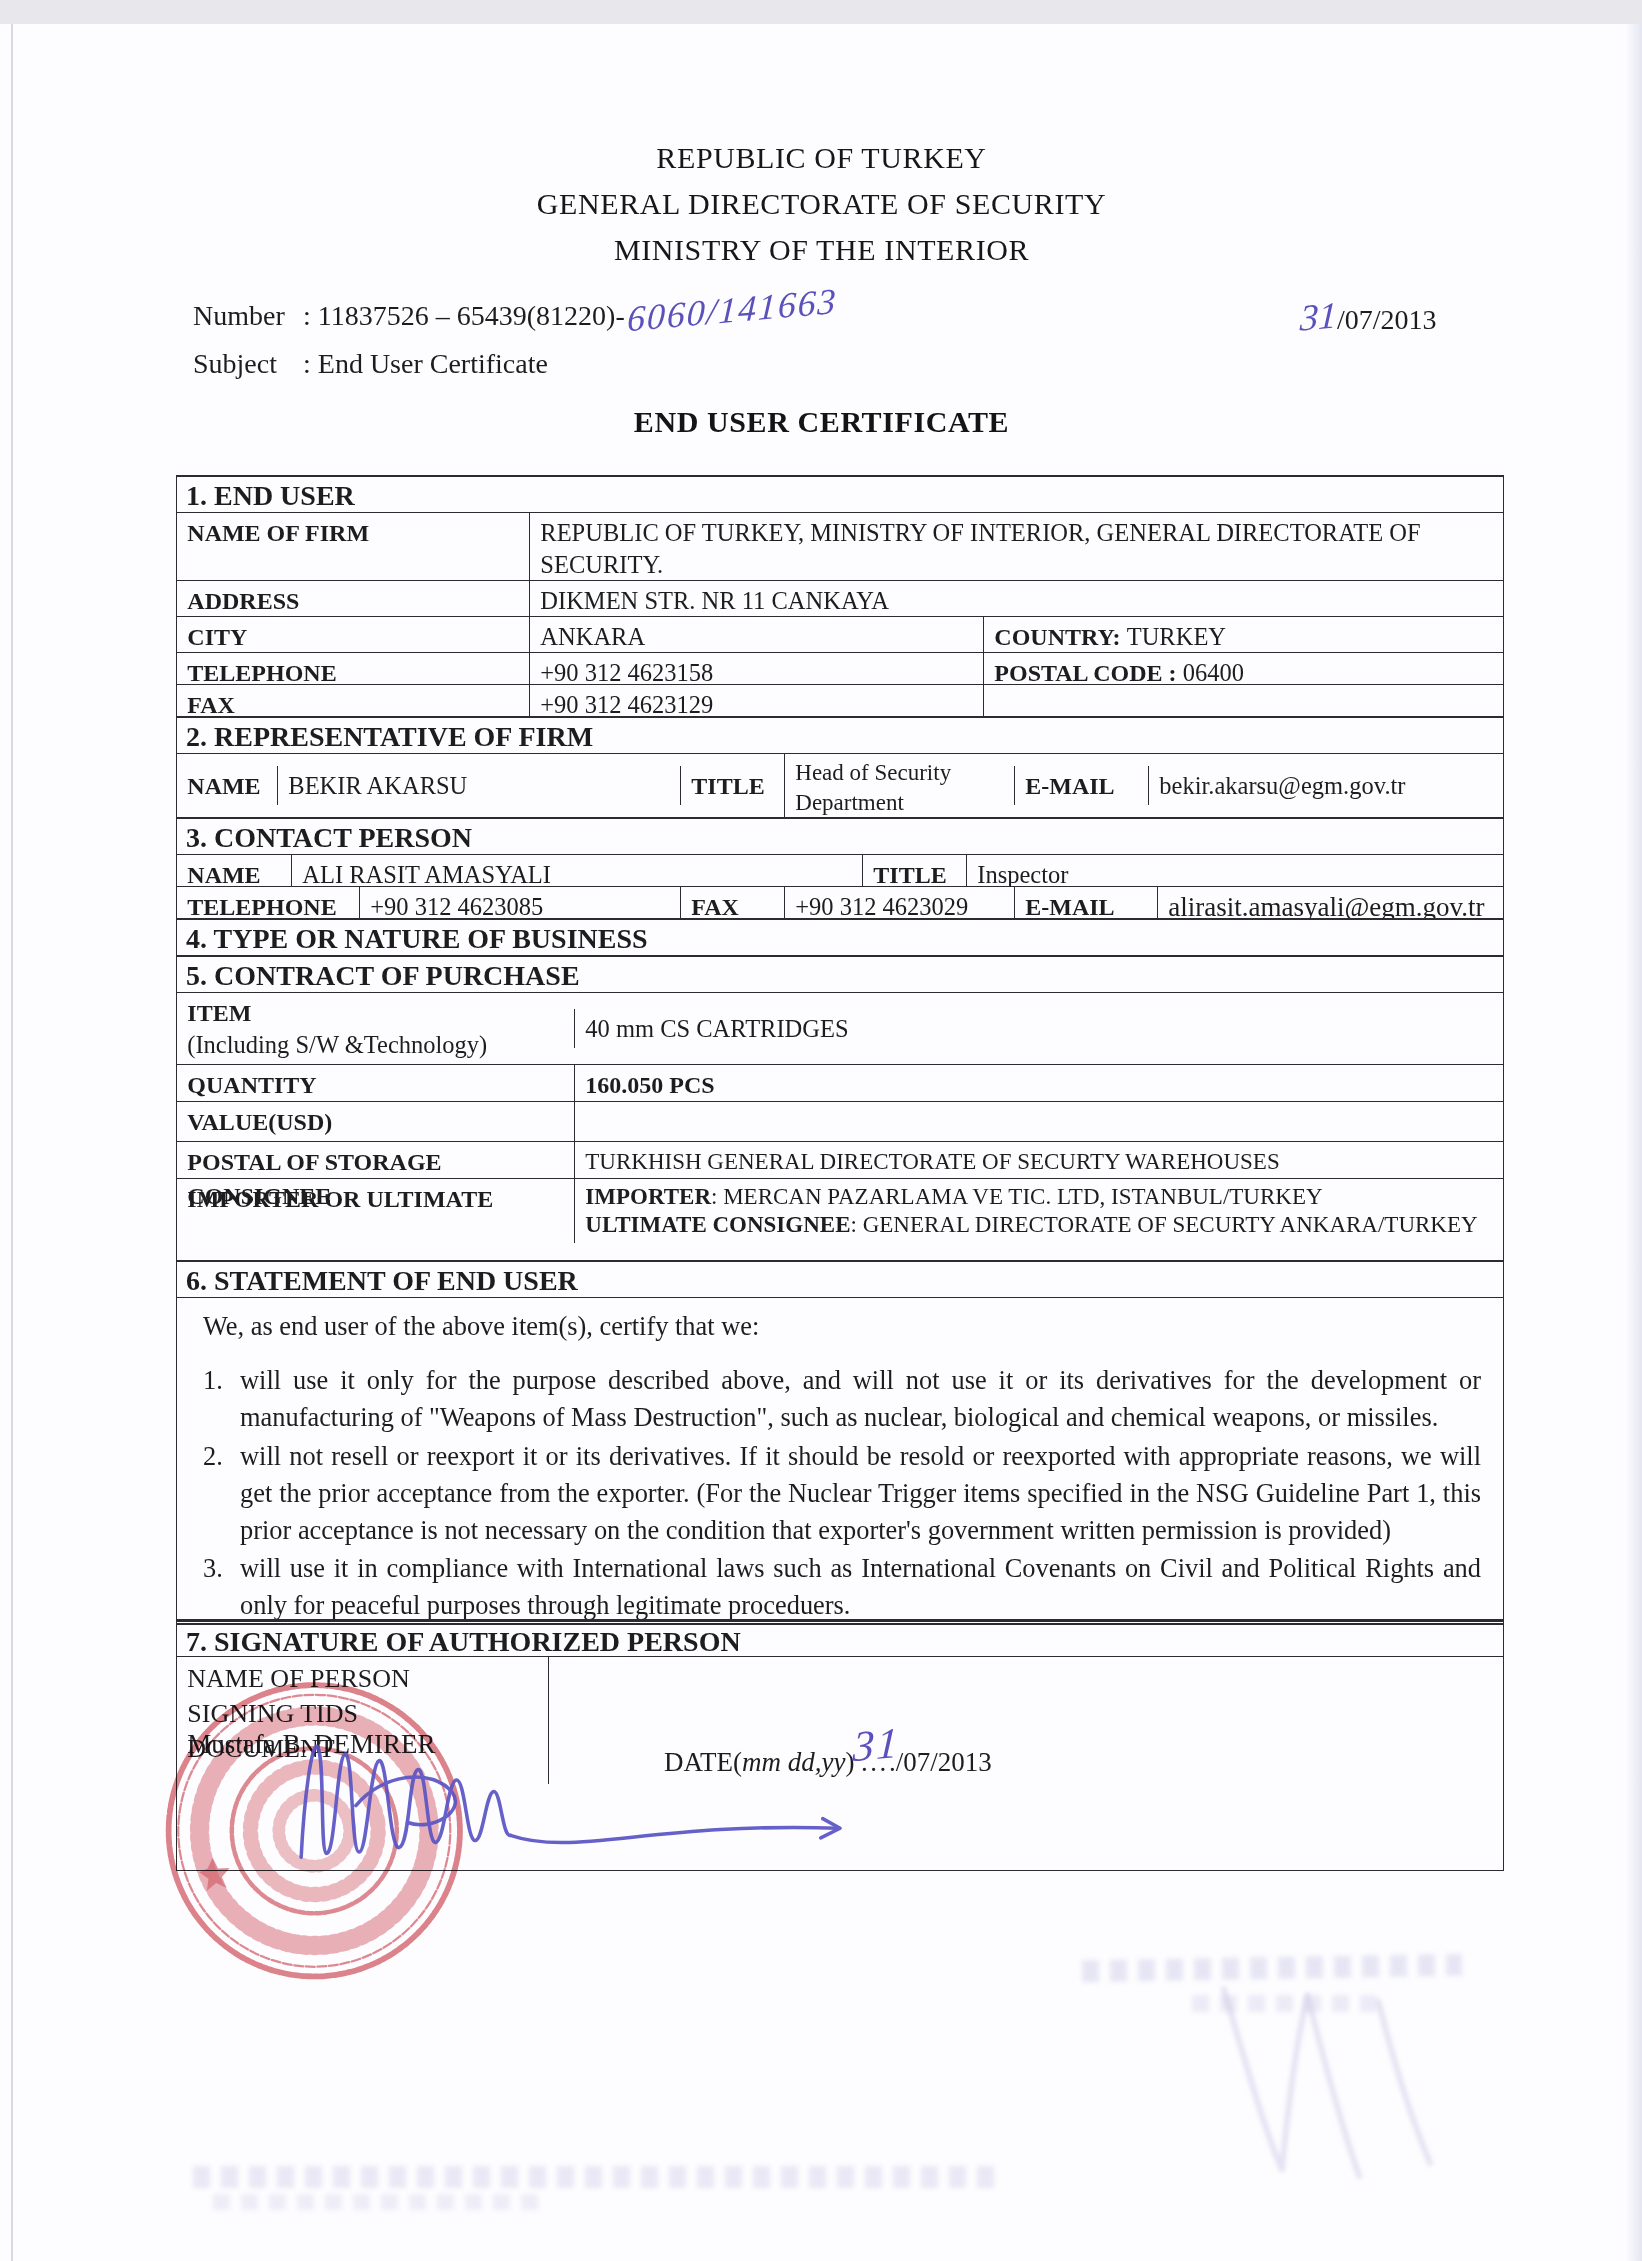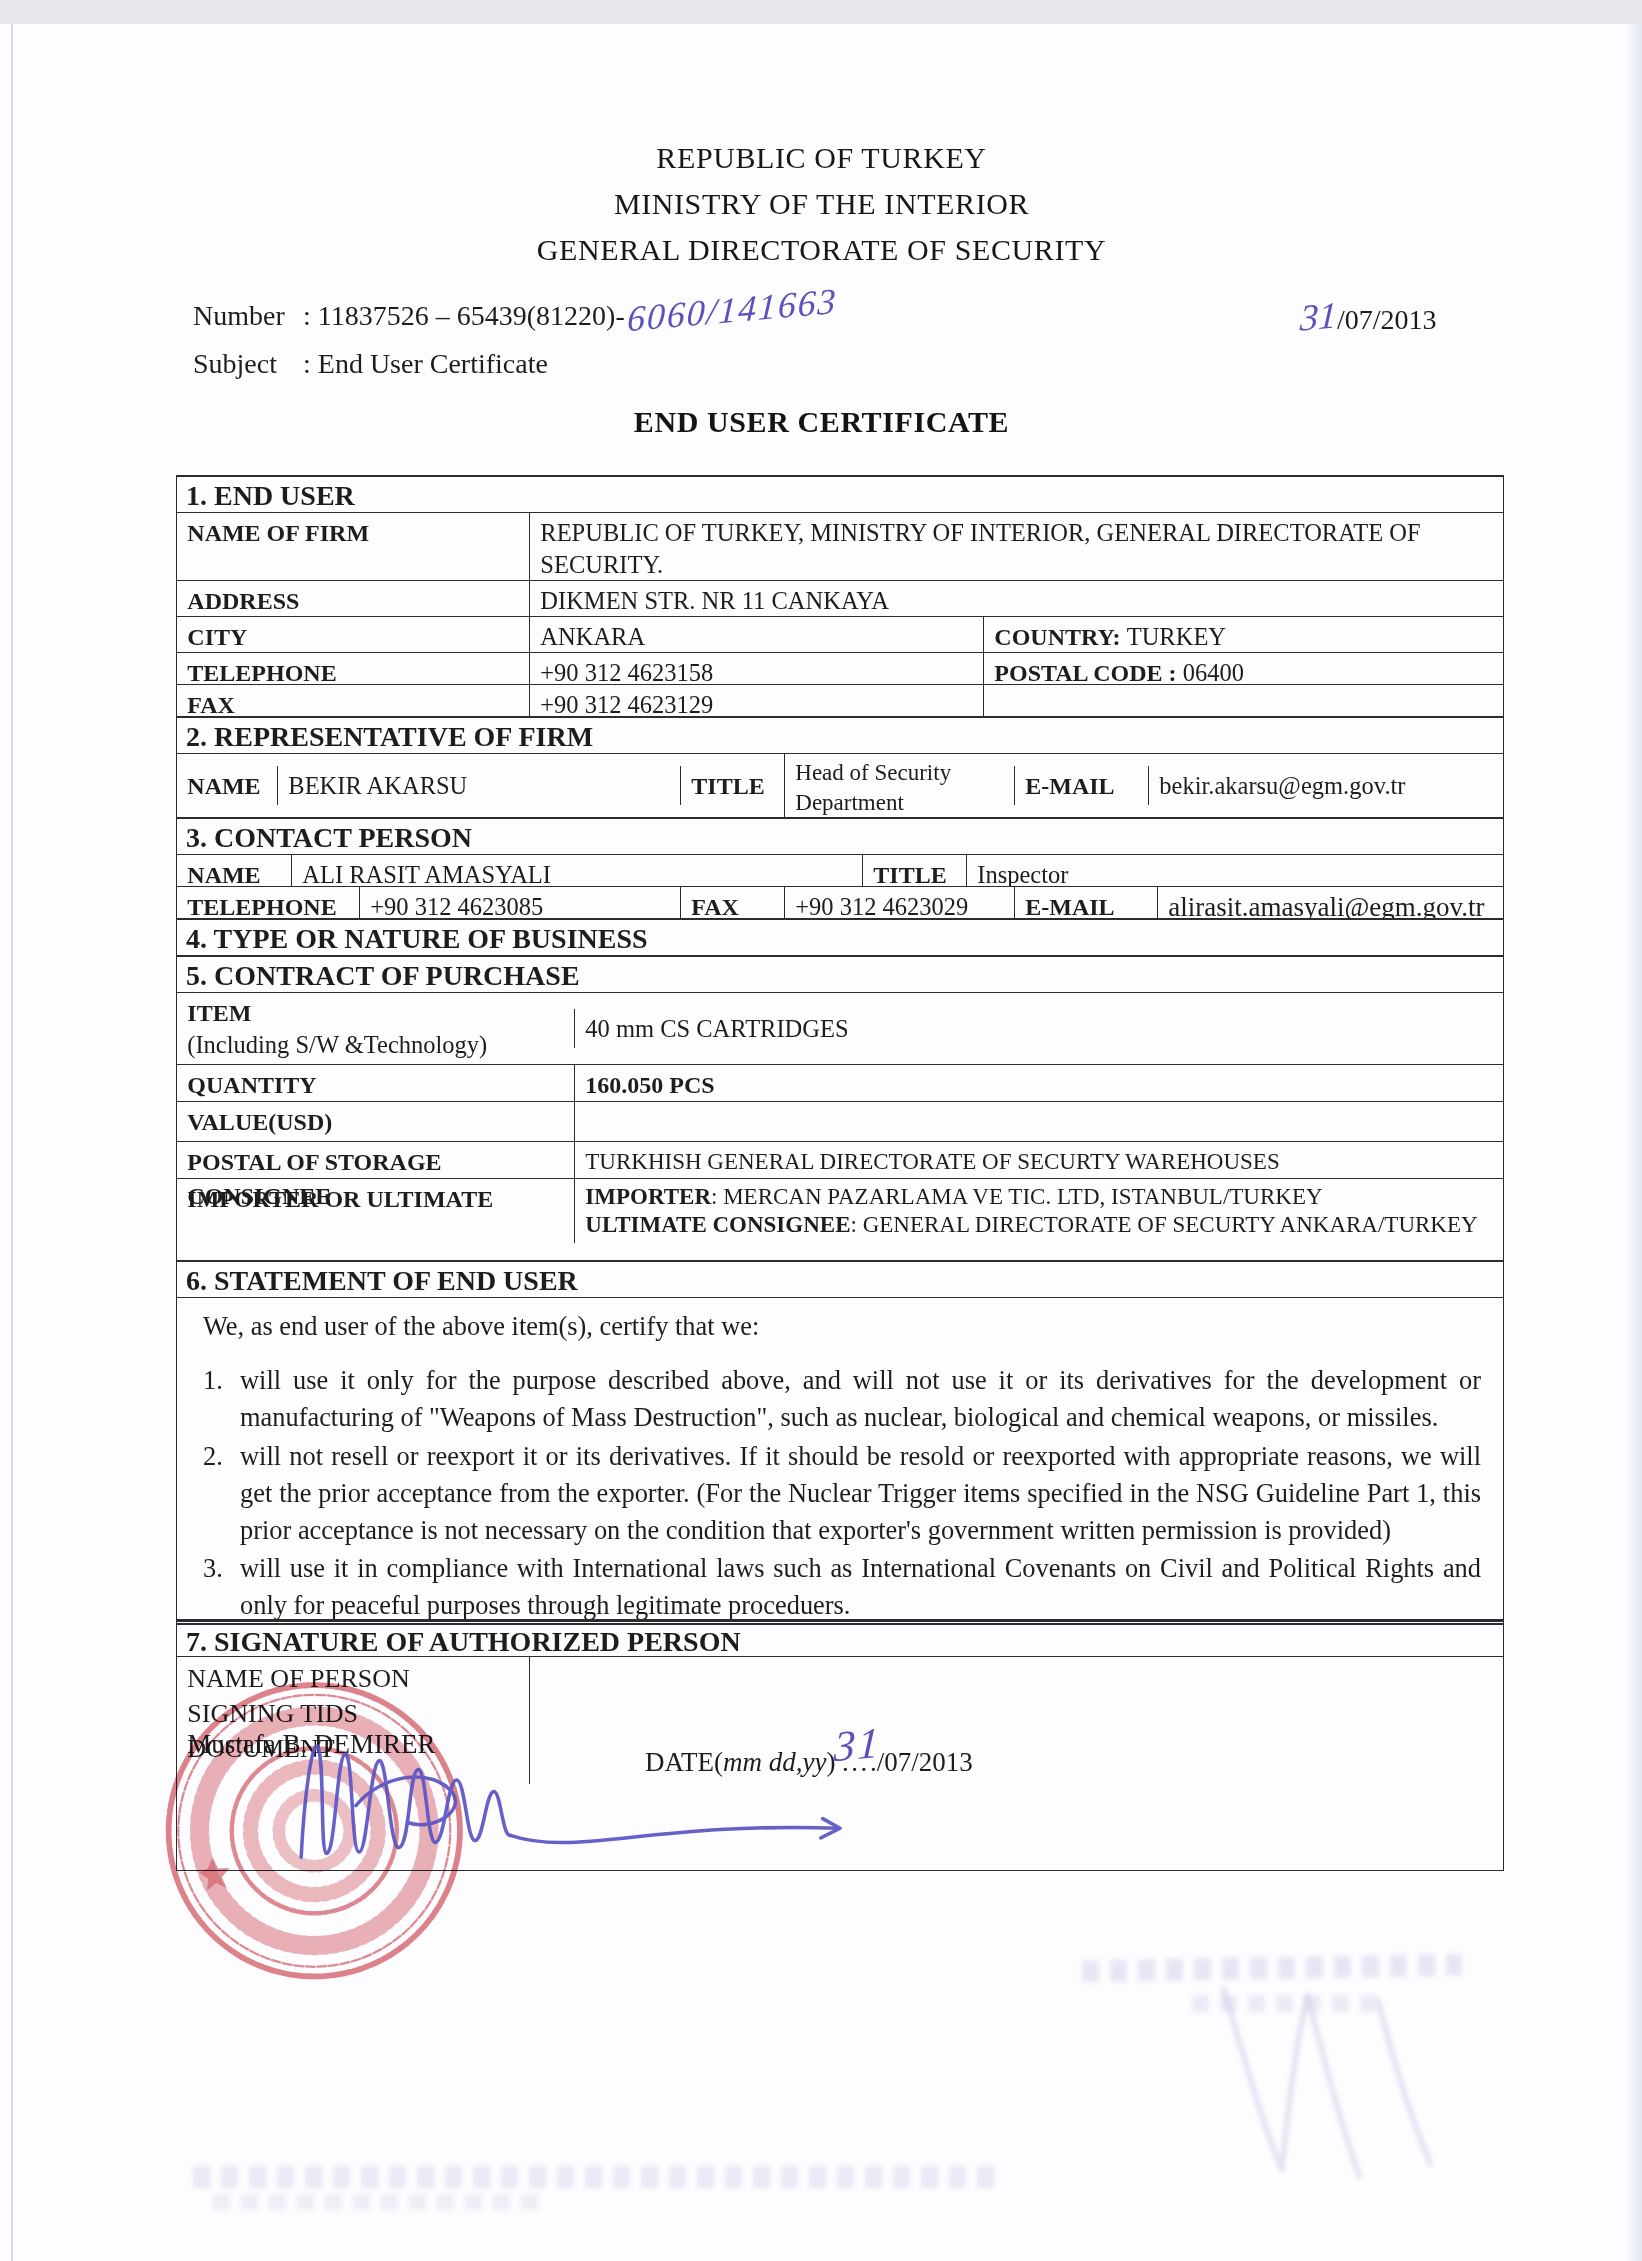--- a/index.html
+++ b/index.html
@@ -26,21 +26,21 @@
   .topdate { position:absolute; top:271px; left:1300px; font-size:28px; }
   .topdate .hand { font-size:37px; letter-spacing:0; }
 
   .doctitle { position:absolute; top:381px; left:0; width:100%; text-align:center;
     font-weight:bold; font-size:30px; letter-spacing:0.6px; color:#141416; }
 
   
   .tbl { position:absolute; left:176px; top:451px; width:1328px;
     border:1.9px solid #2c2c30; background:transparent;font-family:Liberation Serif, serif; }
   .row { display:grid; width:100%; border-bottom:1.3px solid #2c2c30; }
-  .row:last-child { border-bottom:none; }
+  .row:last-child { border-bottom:none;gap:19px; }
   .sech { display:block; font-weight:bold; font-size:28px; padding:2.6px 10.3px 0 9px;
     border-bottom:1.3px solid #2c2c30; border-top:1.3px solid #2c2c30; display:flex; align-items:center; }
   .sech.dbl { border-top:5.2px double #2c2c30; }
   .c { padding:3.9px 10.3px; border-left:1.3px solid #2c2c30; font-size:24.5px; line-height:32px;
     display:block; overflow:hidden; }
   .c:first-child { border-left:none; }
   .lbl { font-weight:bold; font-size:24px; }
   .top { align-self:start; }
 
   .colsA { grid-template-columns:352px 454px 522px; }
@@ -83,22 +83,22 @@
 </style>
 </head>
 <body>
 
 <div class="page">
   <div class="edge-left"></div>
   <div class="edge-right"></div>
 
   <div class="hdr">
     <div>REPUBLIC OF TURKEY</div>
+    <div>GENERAL DIRECTORATE OF SECURITY</div>
     <div>MINISTRY OF THE INTERIOR</div>
-    <div>GENERAL DIRECTORATE OF SECURITY</div>
   </div>
 
   <div class="meta">
     <div>
       <span class="mlabel">Number</span><span>: 11837526 – 65439(81220)-</span><span class="hand">6060/141663</span>
     </div>
     <div>
       <span class="mlabel">Subject</span><span>: End User Certificate</span>
     </div>
   </div>

